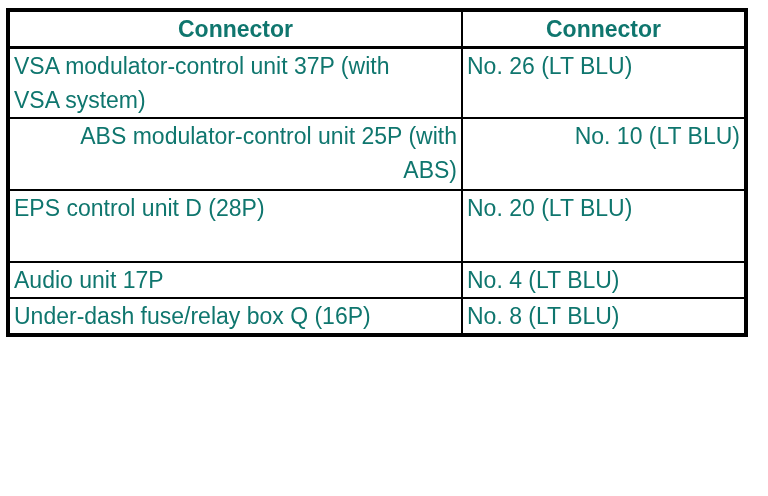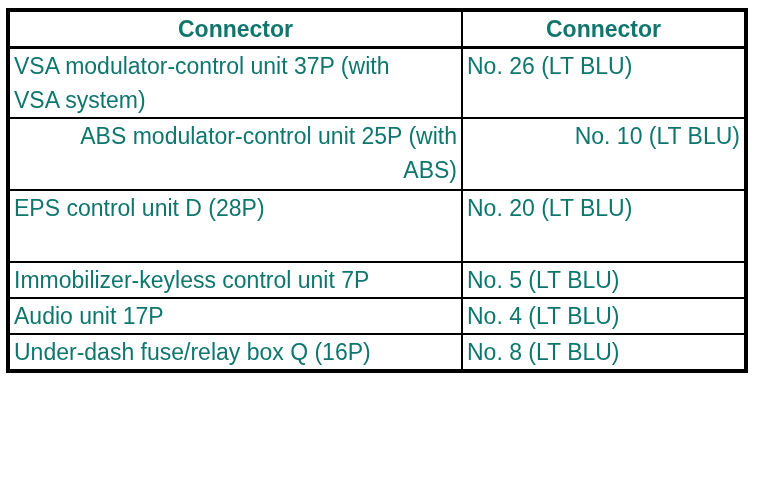--- a/index.html
+++ b/index.html
@@ -85,24 +85,20 @@
     <tr>
       <td>ABS modulator-control unit 25P (with
 ABS)</td>
       <td>No. 10 (LT BLU)</td>
     </tr>
     <tr>
       <td>EPS control unit D (28P)</td>
       <td>No. 20 (LT BLU)</td>
     </tr>
     <tr>
-      <td>Immobilizer-keyless control unit 7P</td>
-      <td>No. 5 (LT BLU)</td>
-    </tr>
-    <tr>
       <td>Audio unit 17P</td>
       <td>No. 4 (LT BLU)</td>
     </tr>
     <tr>
       <td>Under-dash fuse/relay box Q (16P)</td>
       <td>No. 8 (LT BLU)</td>
     </tr>
   </tbody>
 </table>
 

